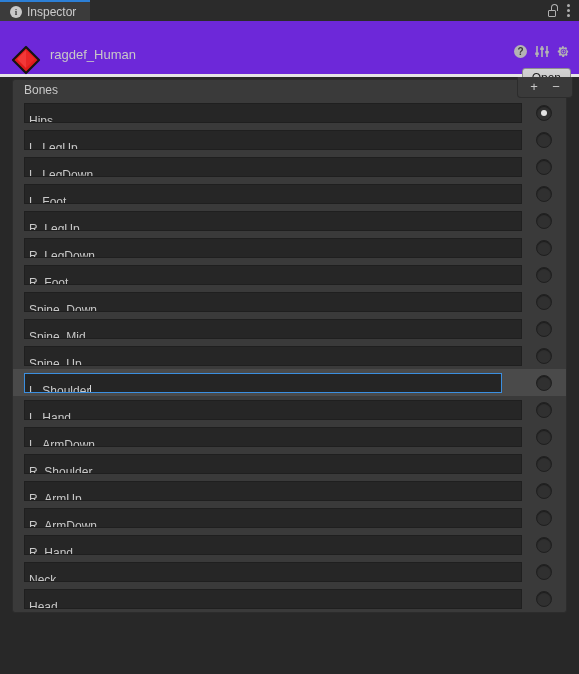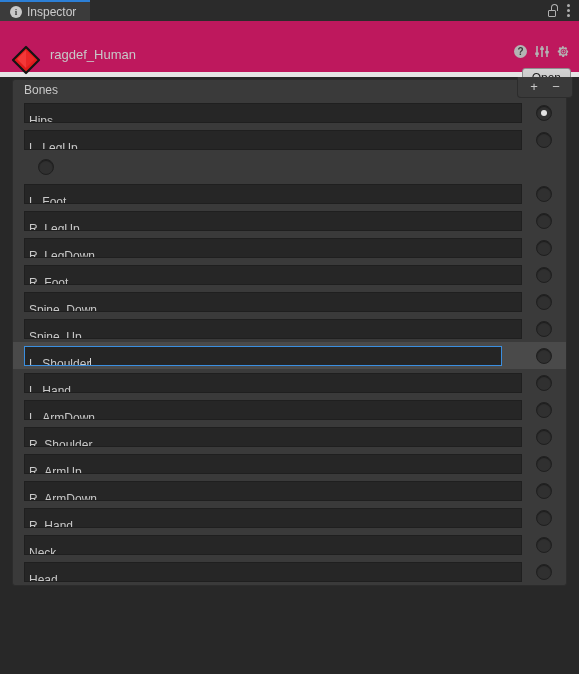--- a/index.html
+++ b/index.html
@@ -85,22 +85,22 @@
   }
   .dots-ico i {
     display: block; width: 3px; height: 3px;
     border-radius: 50%; background: #b0b0b0;
   }
 
   
   .asset-header {
     position: relative;
     height: 56px;
-    background: #be185d;
-    border-bottom: 5px solid #e5e5e5;
+    background: #6d28d9;
+    border-bottom: 3px solid #e5e5e5;
     box-sizing: border-box;
   }
   .asset-icon {
     position: absolute;
     left: 11px; top: 24px;
     width: 30px; height: 30px;
   }
   .asset-title {
     position: absolute;
     left: 50px; top: 26px;
@@ -316,20 +316,21 @@
           </div>
         </div>
       </div>
       <div class="row">
         <div class="field">L_LegUp</div>
         <div class="root-cell">
           <div class="radio"></div>
         </div>
       </div>
       <div class="row">
+        <div class="field">L_LegDown</div>
         <div class="root-cell">
           <div class="radio"></div>
         </div>
       </div>
       <div class="row">
         <div class="field">L_Foot</div>
         <div class="root-cell">
           <div class="radio"></div>
         </div>
       </div>
@@ -346,20 +347,26 @@
         </div>
       </div>
       <div class="row">
         <div class="field">R_Foot</div>
         <div class="root-cell">
           <div class="radio"></div>
         </div>
       </div>
       <div class="row">
         <div class="field">Spine_Down</div>
+        <div class="root-cell">
+          <div class="radio"></div>
+        </div>
+      </div>
+      <div class="row">
+        <div class="field">Spine_Mid</div>
         <div class="root-cell">
           <div class="radio"></div>
         </div>
       </div>
       <div class="row">
         <div class="field">Spine_Up</div>
         <div class="root-cell">
           <div class="radio"></div>
         </div>
       </div>

